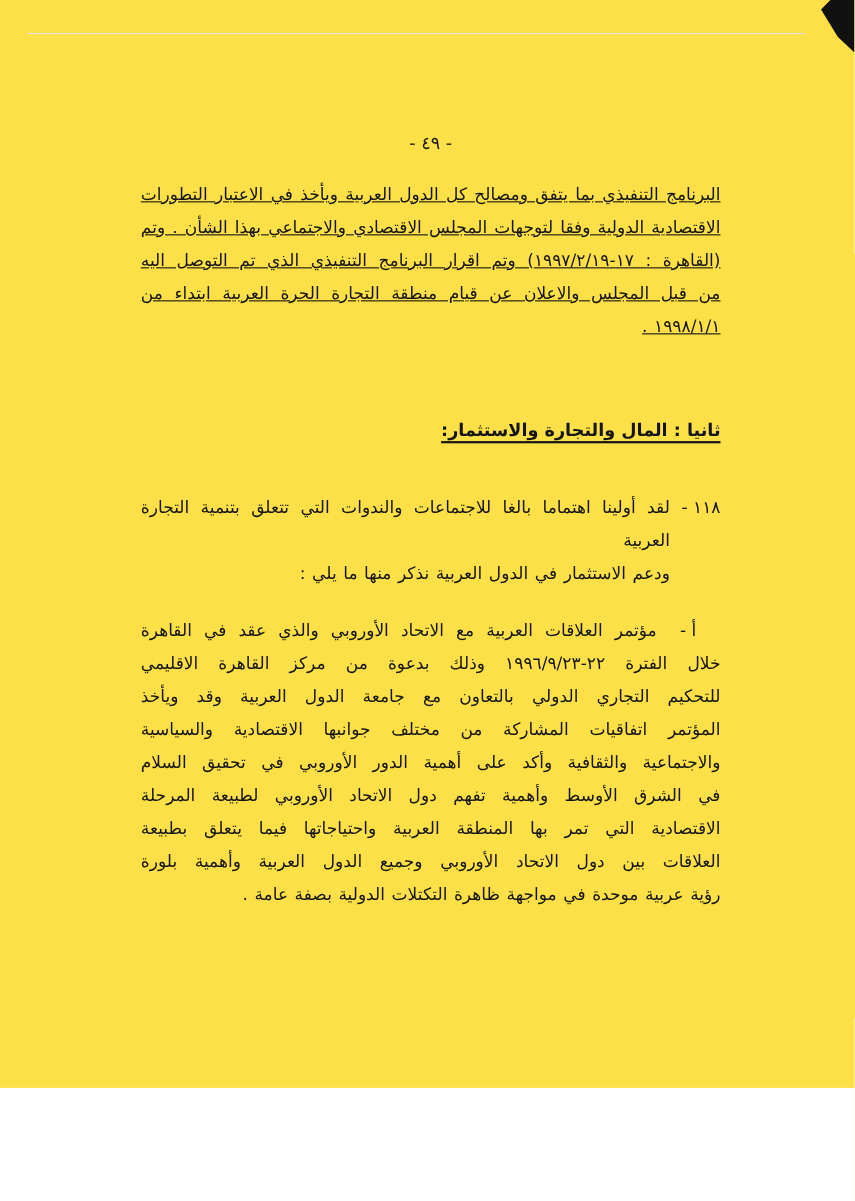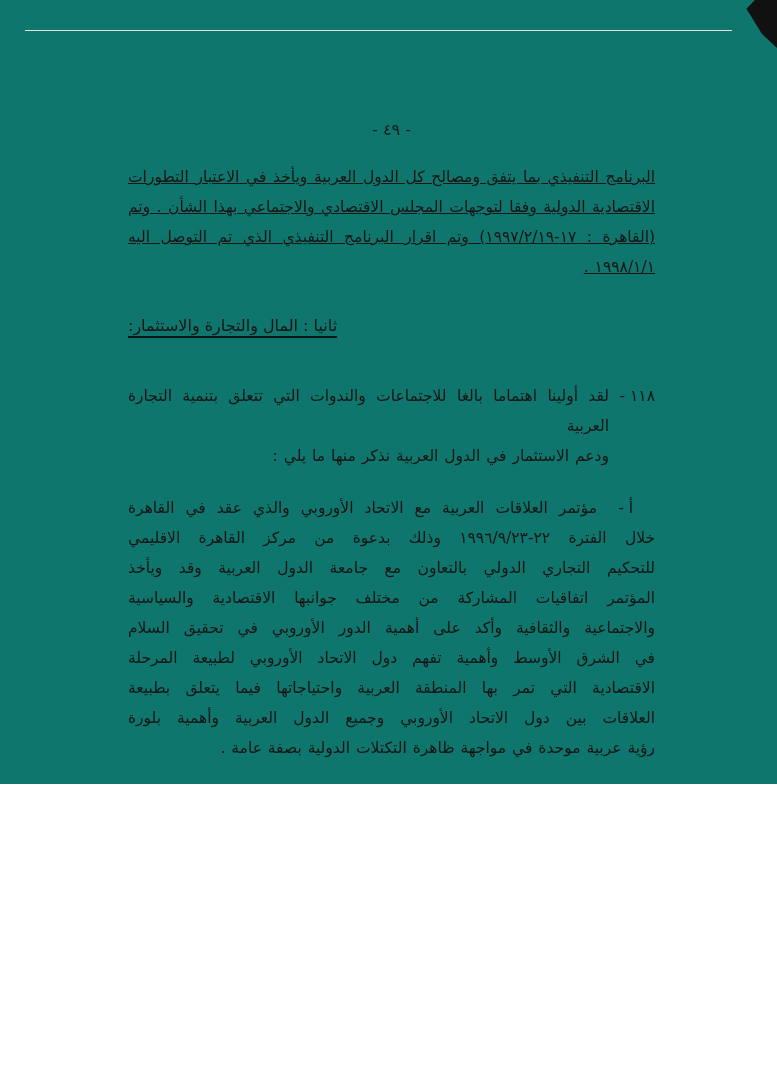--- a/index.html
+++ b/index.html
@@ -9,22 +9,22 @@
   }
   body {
     width: 777px;
     height: 1092px;
     overflow: hidden;
     font-family: "DejaVu Sans", sans-serif;
   }
   .page {
     position: relative;
     width: 777px;
-    height: 784px;
-    background: #0f766e;
+    height: 989px;
+    background: #fde047;
     color: #151515;
   }
   
   .artifact-line {
     position: absolute;
     top: 30px;
     left: 25px;
     right: 45px;
     height: 1px;
     background: #e2e2e2;
@@ -61,24 +61,24 @@
   }
   .line {
     text-align: justify;
     text-align-last: justify;
     word-spacing: 1px;
   }
   .line.last {
     text-align-last: right;
   }
   .heading {
-    margin-top: 29px;
+    margin-top: 64px;
     font-size: 16px;
-    font-weight: normal;
-    text-align: left;
+    font-weight: bold;
+    text-align: right;
     text-decoration: underline;
     text-underline-offset: 5px;
     text-decoration-thickness: 1.5px;
     line-height: 30px;
   }
   .numbered-item {
     position: relative;
     margin-top: 40px;
   }
   .numbered-item .num-marker {
@@ -122,20 +122,21 @@
   <div class="artifact-corner"></div>
 
   <div class="content" lang="ar" dir="rtl">
 
     <div class="page-number">- ٤٩ -</div>
 
     <div class="para">
         <div class="line first">البرنامج التنفيذي بما يتفق ومصالح كل الدول العربية ويأخذ في الاعتبار التطورات</div>
         <div class="line">الاقتصادية الدولية وفقا لتوجهات المجلس الاقتصادي والاجتماعي بهذا الشأن . وتم</div>
         <div class="line">(القاهرة : ⁦١٧-١٩٩٧/٢/١٩⁩) وتم اقرار البرنامج التنفيذي الذي تم التوصل اليه</div>
+        <div class="line">من قبل المجلس والاعلان عن قيام منطقة التجارة الحرة العربية ابتداء من</div>
         <div class="line last">١٩٩٨/١/١ .</div>
       </div>
 
     <div class="heading">ثانيا : المال والتجارة والاستثمار:</div>
 
     <div class="numbered-item">
       <span class="num-marker">١١٨ -</span>
       <div class="lines">
           <div class="line first">لقد أولينا اهتماما بالغا للاجتماعات والندوات التي تتعلق بتنمية التجارة العربية</div>
           <div class="line last">ودعم الاستثمار في الدول العربية نذكر منها ما يلي :</div>

